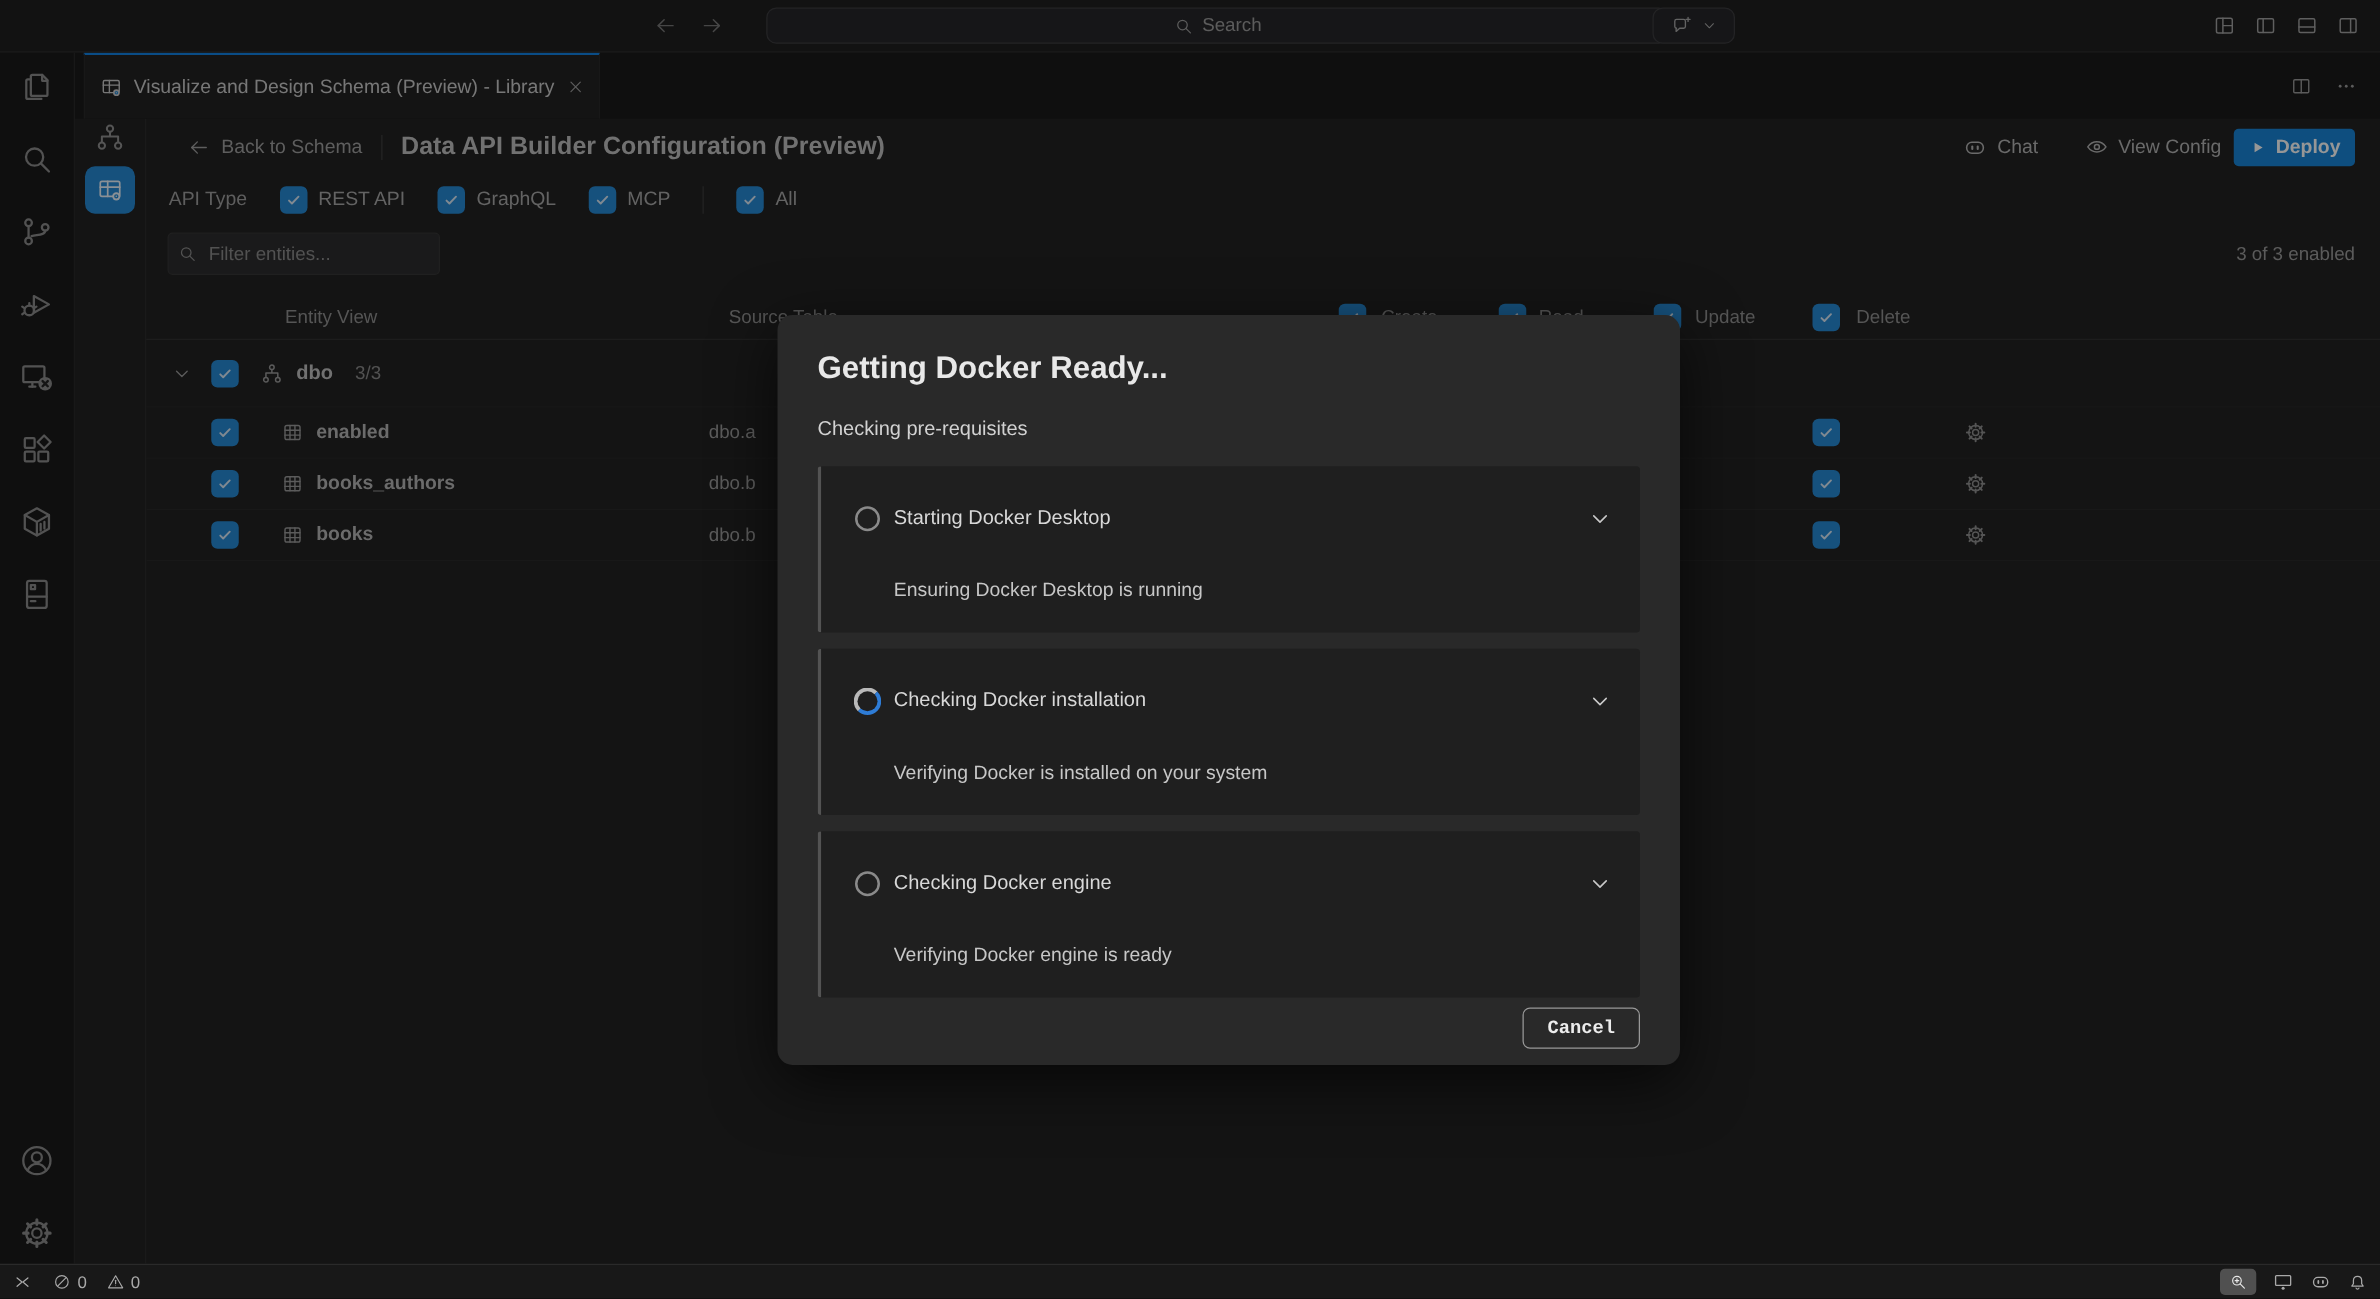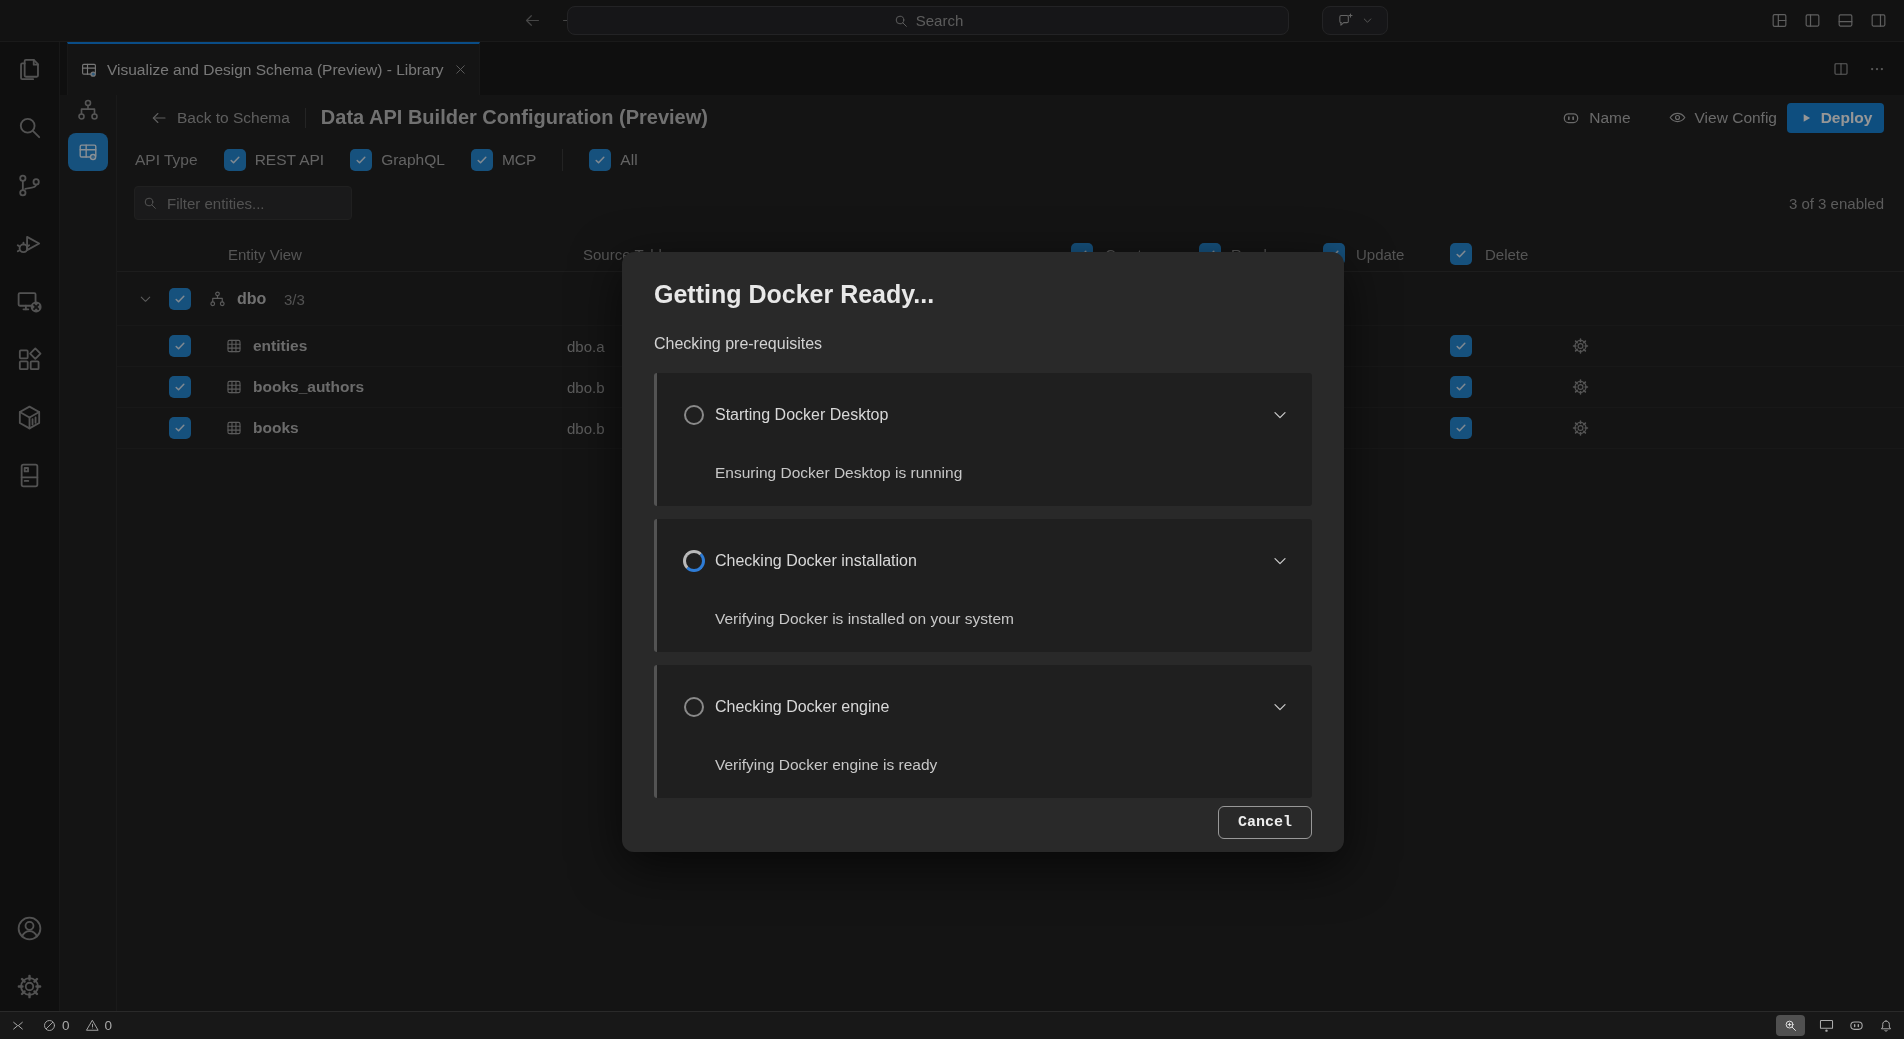--- a/index.html
+++ b/index.html
@@ -11,21 +11,21 @@
   }
   *{margin:0;padding:0;box-sizing:border-box;}
   body{background:#000;font-family:"Liberation Sans","DejaVu Sans",sans-serif;}
   .app{position:relative;width:1904px;height:1039px;background:#181818;overflow:hidden;color:#bdbdbd;}
   svg{display:block;}
   .ic{stroke:currentColor;fill:none;stroke-width:1.5;stroke-linecap:round;stroke-linejoin:round;}
 
   
   .titlebar{position:relative;height:42px;background:#1c1c1c;border-bottom:1px solid #2a2a2a;}
   .nav-arrows{position:absolute;left:523px;top:11px;display:flex;gap:18px;color:#767676;}
-  .searchbox{position:absolute;left:567px;top:6px;width:722px;height:29px;background:#242427;border:1px solid #3a3a3d;border-radius:8px;display:flex;align-items:center;justify-content:center;gap:7px;color:#9b9b9b;font-size:15px;}
+  .searchbox{position:absolute;left:613px;top:6px;width:722px;height:29px;background:#242427;border:1px solid #3a3a3d;border-radius:8px;display:flex;align-items:center;justify-content:center;gap:7px;color:#9b9b9b;font-size:15px;}
   .copilot-menu{position:absolute;left:1322px;top:6px;width:66px;height:29px;background:#242427;border:1px solid #3a3a3d;border-radius:8px;display:flex;align-items:center;justify-content:center;gap:7px;color:#a8a8a8;}
   .win-icons{position:absolute;right:16px;top:11px;display:flex;gap:14px;color:#a0a0a0;}
 
   
   .body-row{display:flex;height:969px;}
   .activitybar{width:60px;border-right:1px solid #262626;display:flex;flex-direction:column;align-items:center;padding-top:10px;gap:24px;color:#8a8a8a;}
   .ab-btn{width:34px;height:34px;display:flex;align-items:center;justify-content:center;}
   .ab-spacer{flex:1;}
   .ab-bottom{display:flex;flex-direction:column;gap:24px;padding-bottom:8px;}
 
@@ -447,21 +447,21 @@
             </span>
             <span class="hdr-divider"></span>
             <span class="page-title">Data API Builder Configuration (Preview)</span>
             <div class="hdr-right">
               <span class="hdr-action">
                 <span>
                     <svg class="ic" width="20" height="20">
                       <use href="#i-copilot"></use>
                     </svg>
                   </span>
-                <span>Name</span>
+                <span>Chat</span>
               </span>
               <span class="hdr-action">
                 <span>
                     <svg class="ic" width="19" height="19">
                       <use href="#i-eye"></use>
                     </svg>
                   </span>
                 <span>View Config</span>
               </span>
               <button class="deploy-btn">
@@ -578,21 +578,21 @@
               <span class="cell c-cbx cb">
                   <svg class="ic" width="14" height="14">
                     <use href="#i-check"></use>
                   </svg>
                 </span>
               <span class="cell c-ticon">
                   <svg class="ic" width="18" height="18">
                     <use href="#i-table"></use>
                   </svg>
                 </span>
-              <span class="cell c-rname">entities</span>
+              <span class="cell c-rname">enabled</span>
               <span class="cell c-src">dbo.a</span>
               <span class="cell c-del-cb cb">
                   <svg class="ic" width="14" height="14">
                     <use href="#i-check"></use>
                   </svg>
                 </span>
               <span class="cell c-gear">
                   <svg class="ic" width="19" height="19">
                     <use href="#i-gear"></use>
                   </svg>

